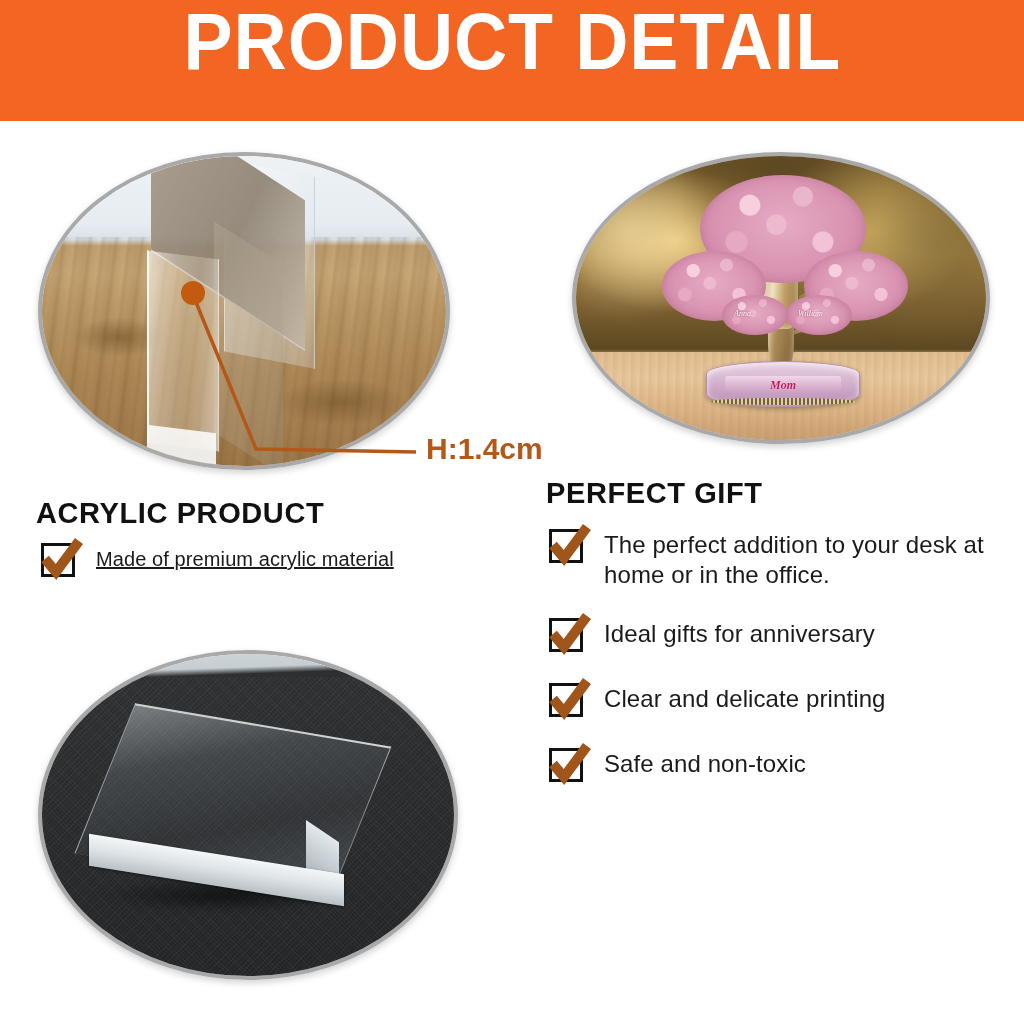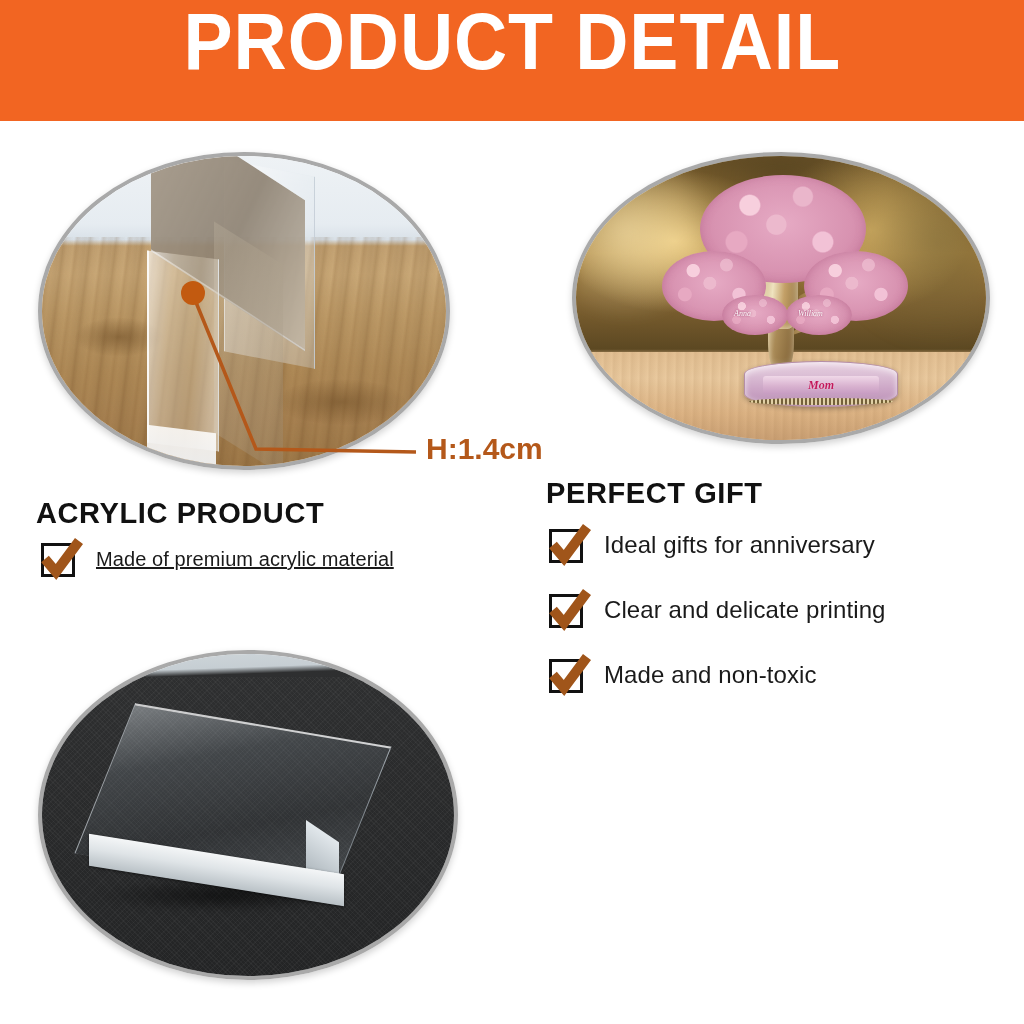--- a/index.html
+++ b/index.html
@@ -304,21 +304,20 @@
   .fig-base {
     position: absolute;
     left: 50px;
     top: 188px;
     width: 152px;
     height: 44px;
     border-radius: 50% / 28%;
     background: linear-gradient(180deg, #e8cfe0 0%, #dcc0d6 28%, #cda7c7 60%, #b98fb4 100%);
     box-shadow: inset 0 2px 6px rgba(255,255,255,0.7), 0 2px 5px rgba(0,0,0,0.3);
     border: 1px solid #b58fa8;
-    margin-left: 38px;
   }
   .base-ribbon {
     position: absolute;
     left: 18px;
     top: 14px;
     width: 116px;
     height: 18px;
     border-radius: 3px;
     background: linear-gradient(180deg, #f0d8e8, #d9b3d0 55%, #c79cc2);
     display: flex;
@@ -547,20 +546,29 @@
       </svg>
     </span>
     <span class="check-text">Made of premium acrylic material</span>
   </div>
 </div>
 
 <div id="heading-gift" class="section-heading">PERFECT GIFT</div>
 
 <div id="list-gift" class="check-list">
 
+  <div class="check-item" style="margin-bottom:22px;">
+    <span class="checkbox-icon">
+      <span class="box"></span>
+      <svg viewBox="0 0 44 44">
+          <path d="M5 22 L16 35 L39 4" fill="none" stroke="#a0551a" stroke-width="10" stroke-linecap="butt" stroke-linejoin="miter"></path>
+        </svg>
+    </span>
+    <span class="check-text">The perfect addition to your desk at home or in the office.</span>
+  </div>
 
   <div class="check-item" style="margin-bottom:25px;">
     <span class="checkbox-icon">
       <span class="box"></span>
       <svg viewBox="0 0 44 44">
           <path d="M5 22 L16 35 L39 4" fill="none" stroke="#a0551a" stroke-width="10" stroke-linecap="butt" stroke-linejoin="miter"></path>
         </svg>
     </span>
     <span class="check-text">Ideal gifts for anniversary</span>
   </div>
@@ -576,16 +584,16 @@
   </div>
 
 
   <div class="check-item">
     <span class="checkbox-icon">
       <span class="box"></span>
       <svg viewBox="0 0 44 44">
           <path d="M5 22 L16 35 L39 4" fill="none" stroke="#a0551a" stroke-width="10" stroke-linecap="butt" stroke-linejoin="miter"></path>
         </svg>
     </span>
-    <span class="check-text">Made and non-toxic</span>
+    <span class="check-text">Safe and non-toxic</span>
   </div>
 
 </div>
 
 </body></html>

